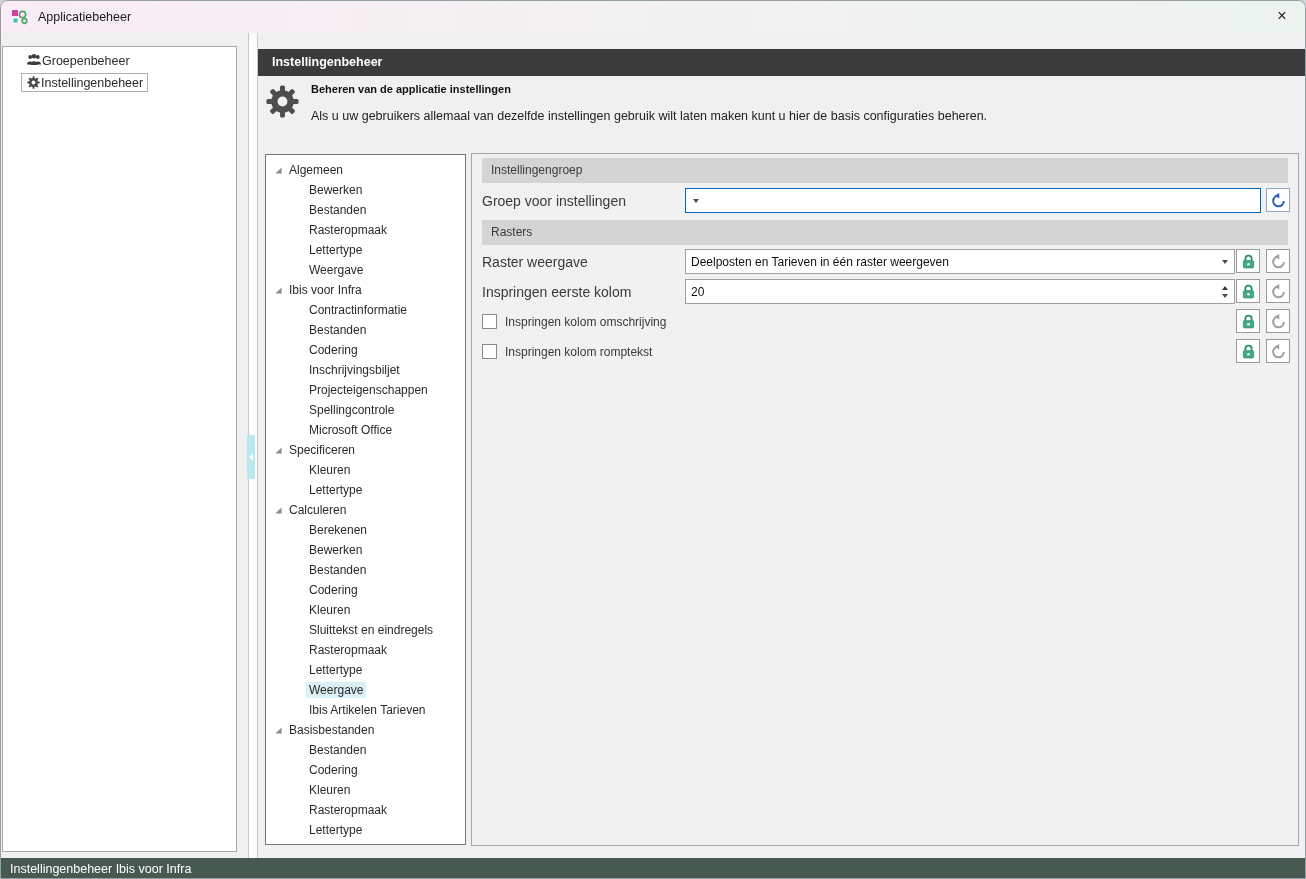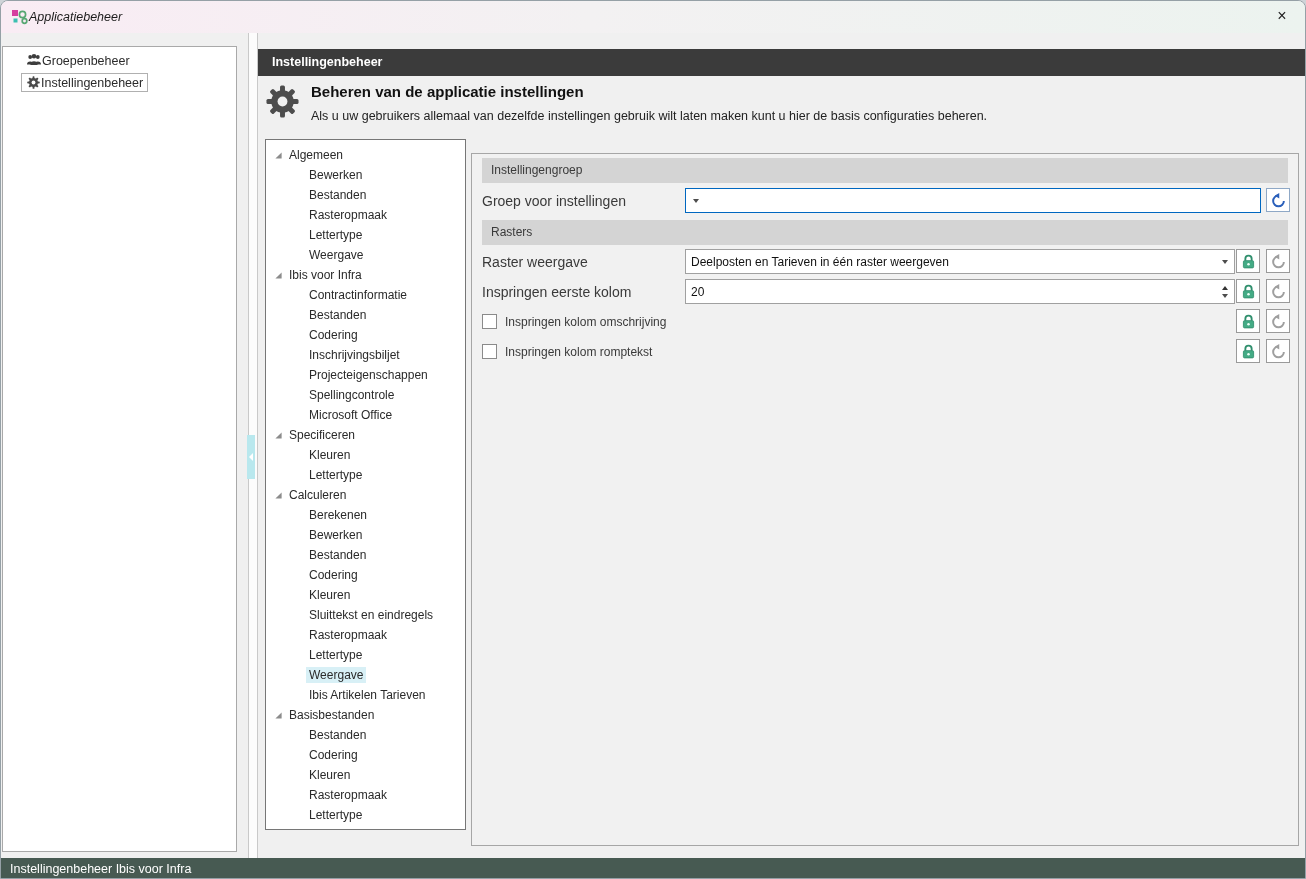--- a/index.html
+++ b/index.html
@@ -3,45 +3,45 @@
 <meta charset="utf-8">
 <style>
   html,body{margin:0;padding:0;background:#cfd4d8;font-family:"Liberation Sans",sans-serif;}
   .window{position:relative;width:1306px;height:879px;box-sizing:border-box;border:1px solid #95a0a6;
           border-radius:8px 8px 0 0;overflow:hidden;background:#f0f0f0;}
   
   .titlebar{position:absolute;left:0;top:0;width:100%;height:32px;
             background:linear-gradient(90deg,#f9ecf4 0%,#f3f1f2 45%,#ecf3ef 100%);
             display:flex;align-items:center;}
   .app-icon{margin-left:10px;width:18px;height:18px;}
-  .win-title{margin-left:0;font-size:12.5px;color:#1b1b1b;font-style:italic;}
+  .win-title{margin-left:9px;font-size:12.5px;color:#1b1b1b;}
   .close-btn{position:absolute;right:6px;top:2px;width:34px;height:26px;display:flex;align-items:center;
              justify-content:center;font-size:16px;color:#222;cursor:default;}
   
   .sidebar{position:absolute;left:1px;top:45px;width:235px;height:806px;background:#fff;
            border:1px solid #a9a9a9;box-sizing:border-box;}
   .side-item{display:flex;align-items:flex-end;margin:3px 0 0 18px;padding:1px 4px;
              font-size:12.5px;color:#2b2b2b;width:max-content;border:1px solid transparent;}
   .side-item.selected{border:1px solid #b0b0b0;}
   
   .splitter{position:absolute;left:247px;top:32px;width:10px;height:825px;background:#fcfcfc;
             border-left:1px solid #c9c9c9;border-right:1px solid #c9c9c9;box-sizing:border-box;}
   .splitter-handle{position:absolute;left:-2px;top:402px;width:8px;height:44px;background:#b9e8ee;
                    display:flex;align-items:center;justify-content:center;}
   .splitter-handle .tri{width:0;height:0;border-top:4px solid transparent;border-bottom:4px solid transparent;
                         border-right:4px solid #fff;}
   
   .main-header{position:absolute;left:257px;top:48px;width:1047px;height:27px;background:#3b3b3b;
                color:#fff;font-size:12.5px;font-weight:bold;line-height:27px;padding-left:14px;
                box-sizing:border-box;}
   .intro-gear{position:absolute;left:263px;top:82px;}
-  .intro-heading{position:absolute;left:310px;top:82px;font-size:15px;font-weight:bold;color:#111;}
+  .intro-heading{position:absolute;left:310px;top:82px;font-size:11px;font-weight:bold;color:#111;}
   .intro-desc{position:absolute;left:310px;top:108px;font-size:12.5px;color:#222;}
   
-  .tree-panel{position:absolute;left:264px;top:138px;width:201px;height:691px;background:#fff;
+  .tree-panel{position:absolute;left:264px;top:153px;width:201px;height:691px;background:#fff;
               border:1px solid #767676;box-sizing:border-box;padding-top:5px;overflow:hidden;}
   .tree-group,.tree-child{height:20px;line-height:20px;font-size:12px;color:#2a2a2a;white-space:nowrap;}
   .tree-group{padding-left:8px;display:flex;align-items:center;gap:6px;}
   .tree-child{padding-left:40px;}
   .tree-child .tlabel{padding:1px 3px;}
   .tree-child.selected .tlabel{background:#d8f0f6;}
   
   .settings-panel{position:absolute;left:470px;top:152px;width:828px;height:693px;background:#f1f1f1;
                   border:1px solid #a6a6a6;box-sizing:border-box;}
   .sec-header{position:absolute;left:10px;width:806px;height:25px;background:#d4d4d4;

